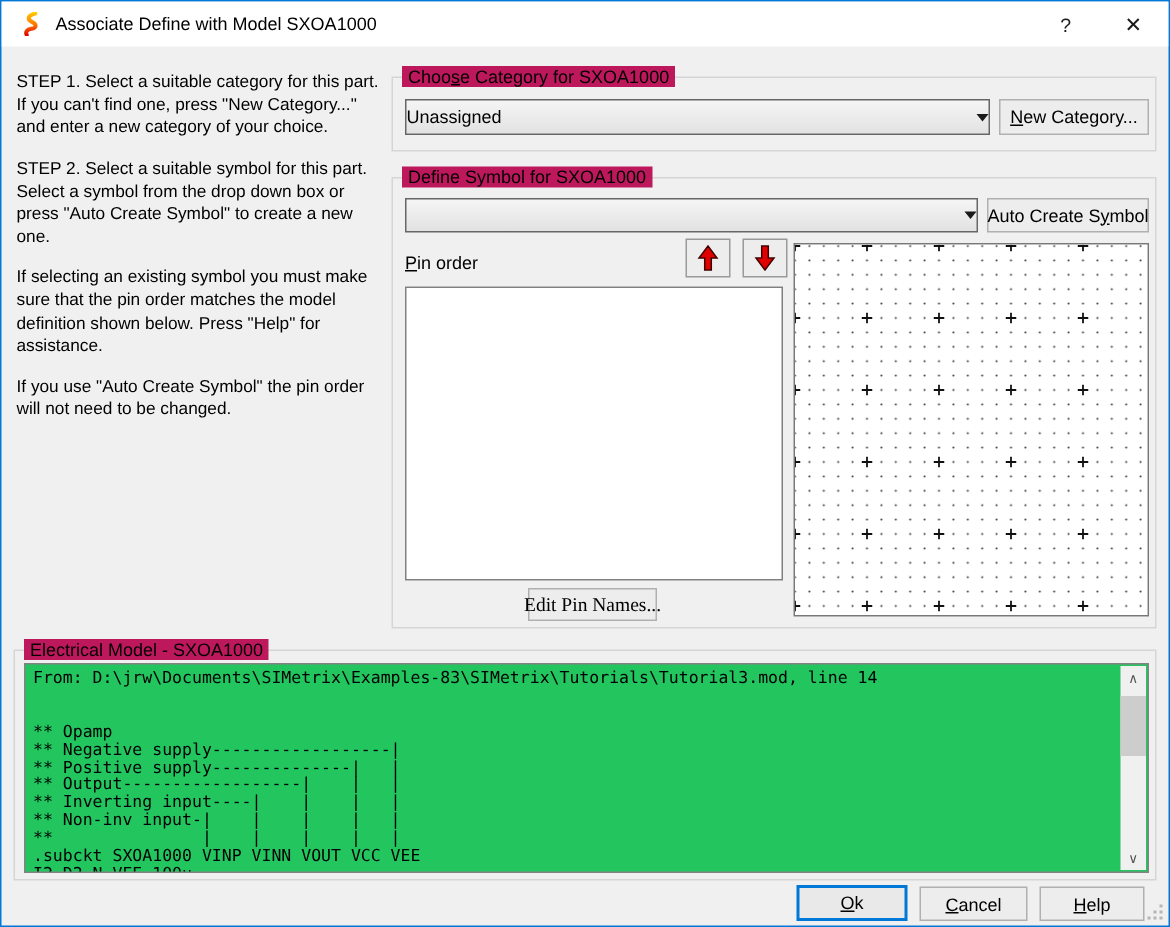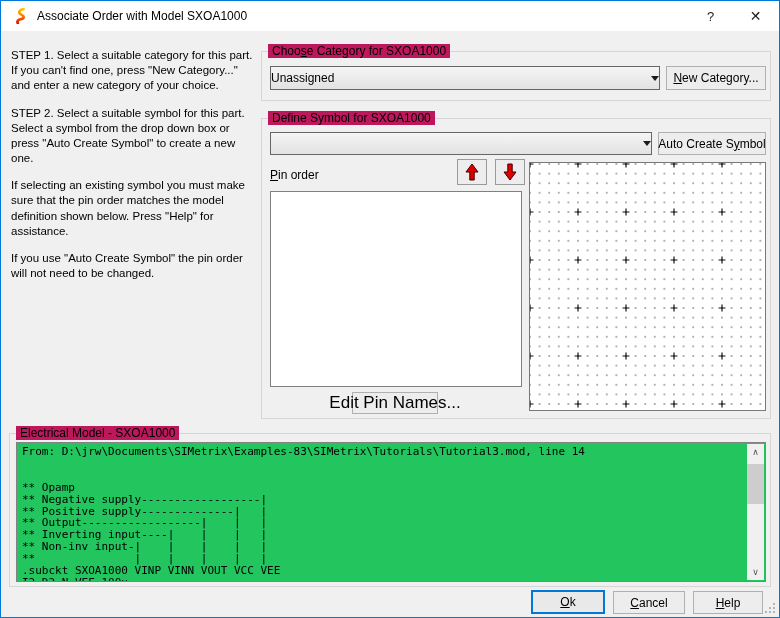--- a/index.html
+++ b/index.html
@@ -93,21 +93,21 @@
     <svg class="app-icon" viewBox="0 0 16 16">
       <defs>
         <linearGradient id="flameGrad" x1="0" y1="0" x2="0" y2="16" gradientUnits="userSpaceOnUse">
           <stop offset="0" stop-color="#ffcf00"></stop>
           <stop offset="0.5" stop-color="#ff7a00"></stop>
           <stop offset="1" stop-color="#e00000"></stop>
         </linearGradient>
       </defs>
       <path d="M10.5 1 C5.5 2.2 5 5 8.3 6.6 C11.8 8.3 11.3 10.6 7.8 11.2 C5 11.7 3.8 13.2 4.8 15.2" fill="none" stroke="url(#flameGrad)" stroke-width="2.7" stroke-linecap="round"></path>
     </svg>
-    <span class="title">Associate Order with Model SXOA1000</span>
+    <span class="title">Associate Define with Model SXOA1000</span>
     <div class="tbtn" id="help-btn">
       <span>?</span>
     </div>
     <div class="tbtn" id="close-btn">
       <span>✕</span>
     </div>
   </div>
 
   <div id="instructions">
     <p>STEP 1. Select a suitable category for this part. If you can't find one, press "New Category..." and enter a new category of your choice.</p>
@@ -141,21 +141,21 @@
       </svg>
     </div>
     <div class="arrow-btn" style="left:233px; top:40px;">
       <svg width="16" height="18" viewBox="0 0 16 18">
         <polygon points="8,17 2,9 5.8,9 5.8,1 10.2,1 10.2,9 14,9" fill="#e00000" stroke="#400000" stroke-width="1"></polygon>
       </svg>
     </div>
 
     <div class="white-box" style="left:8px; top:72px; width:252px; height:196px;"></div>
 
-    <div class="btn" style="left:90px; top:273px; width:86px; height:22px; font-size:17px;"><span>Edit Pin Names...</span></div>
+    <div class="btn" style="left:90px; top:273px; width:86px; height:22px; font-size:13px;font-family:Liberation Serif, serif;"><span>Edit Pin Names...</span></div>
 
     <div id="symbol-preview" style="left:267px; top:43px; width:237px; height:249px;">
       <svg width="235" height="247">
         <defs>
           <pattern id="dots" width="9.6" height="9.6" x="-4.8" y="-3.8" patternUnits="userSpaceOnUse">
             <circle cx="4.8" cy="4.8" r="0.7" fill="#3c3c3c"></circle>
           </pattern>
           <pattern id="crosses" width="48" height="48" x="-24" y="-23" patternUnits="userSpaceOnUse">
             <path d="M20.5 24H27.5M24 20.5V27.5" stroke="#111" stroke-width="1.2" fill="none"></path>
           </pattern>

